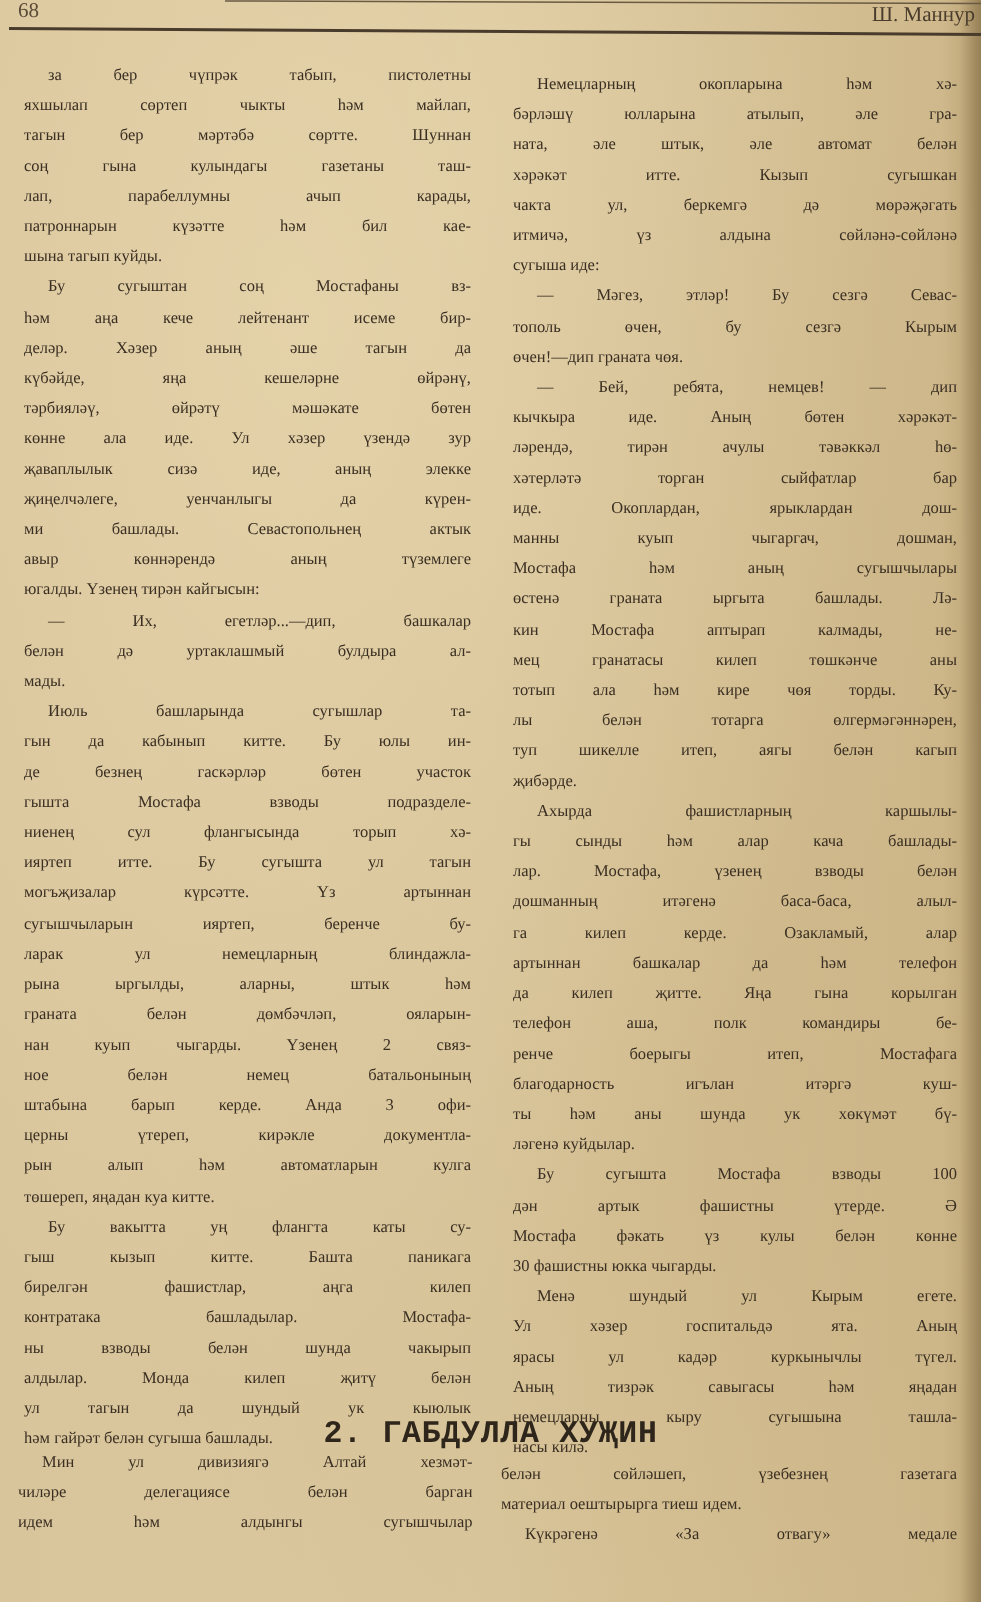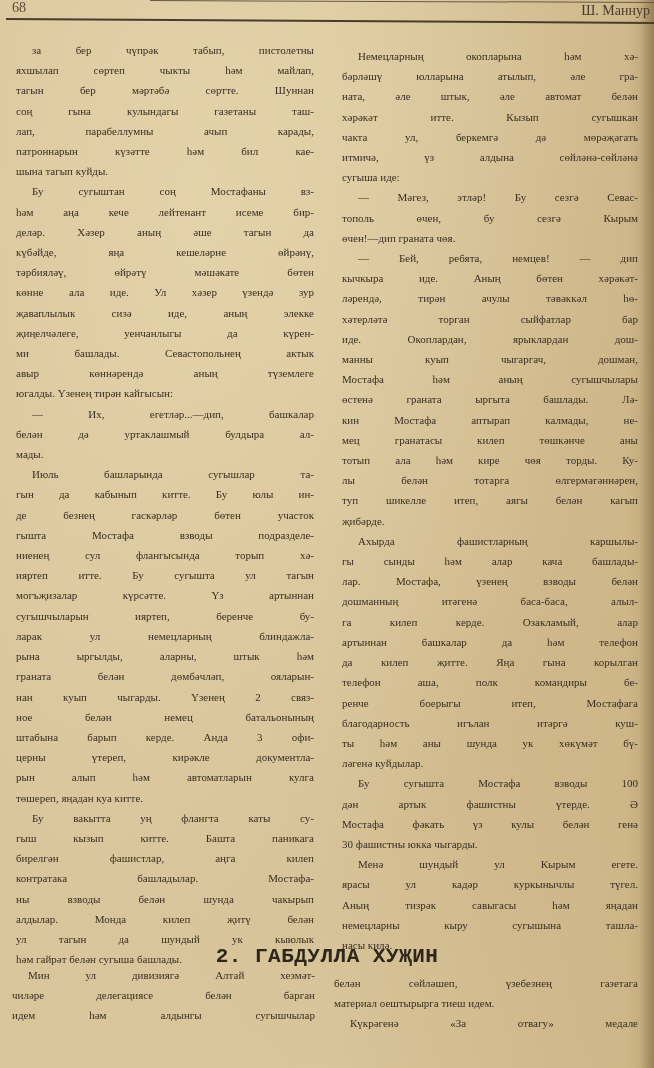--- a/index.html
+++ b/index.html
@@ -186,23 +186,24 @@
       <span class="line">га килеп керде. Озакламый, алар</span>
       <span class="line">артыннан башкалар да һәм телефон</span>
       <span class="line">да килеп җитте. Яңа гына корылган</span>
       <span class="line">телефон аша, полк командиры бе-</span>
       <span class="line">ренче боерыгы итеп, Мостафага</span>
       <span class="line">благодарность игълан итәргә куш-</span>
       <span class="line">ты һәм аны шунда ук хөкүмәт бү-</span>
       <span class="line last">ләгенә куйдылар.</span>
       <span class="line indent">Бу сугышта Мостафа взводы 100</span>
       <span class="line">дән артык фашистны үтерде. Ә</span>
-      <span class="line">Мостафа фәкать үз кулы белән генә</span>
+      <span class="line">Мостафа фәкать үз кулы белән көнне</span>
       <span class="line last">30 фашистны юкка чыгарды.</span>
       <span class="line indent">Менә шундый ул Кырым егете.</span>
+      <span class="line">Ул хәзер госпитальдә ята. Аның</span>
       <span class="line">ярасы ул кадәр куркынычлы түгел.</span>
       <span class="line">Аның тизрәк савыгасы һәм яңадан</span>
       <span class="line">немецларны кыру сугышына ташла-</span>
       <span class="line last">насы килә.</span>
     </div>
 
   <div class="section-title">2. ГАБДУЛЛА ХУҖИН</div>
 
   <div class="column bottom-left" id="col-bl">
       <span class="line indent">Мин ул дивизиягә Алтай хезмәт-</span>

